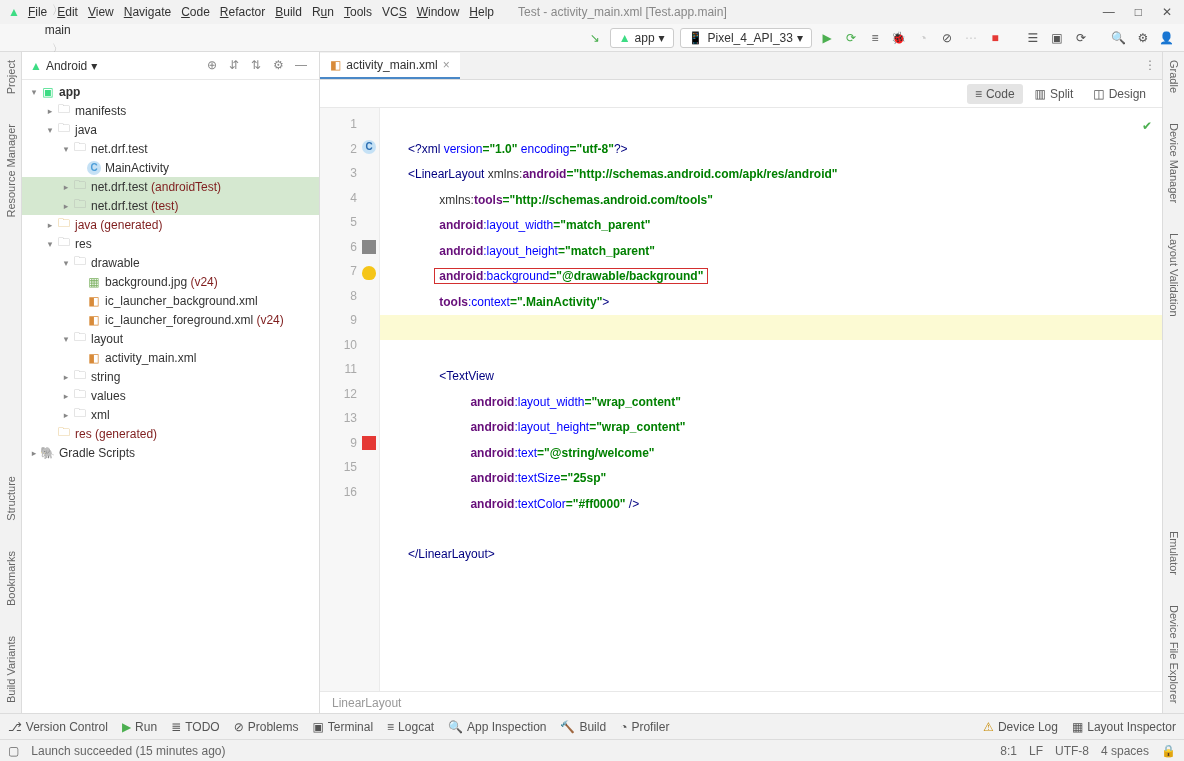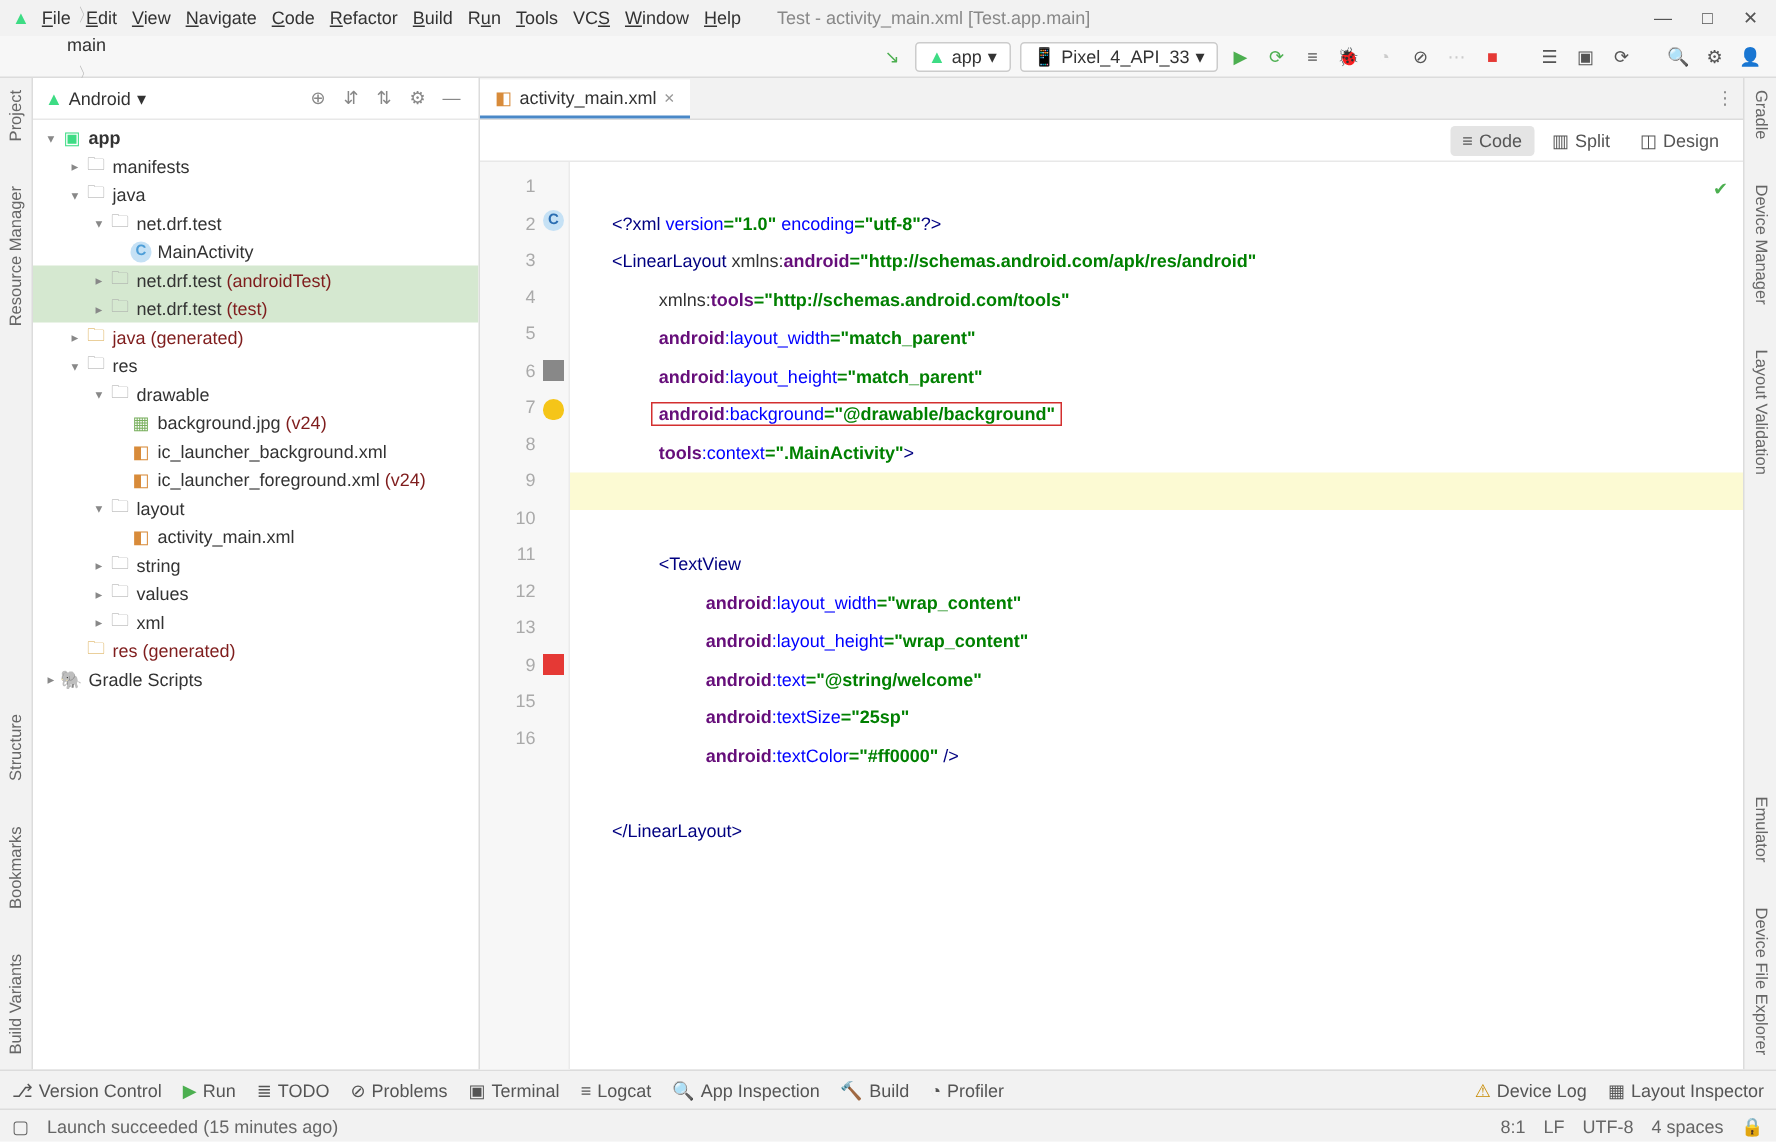--- a/index.html
+++ b/index.html
@@ -320,20 +320,23 @@
     <span class="tag">&lt;TextView</span>
         <span class="attr-ns">android</span><span class="attr-name">:layout_width</span><span class="attr-val">="wrap_content"</span>
         <span class="attr-ns">android</span><span class="attr-name">:layout_height</span><span class="attr-val">="wrap_content"</span>
         <span class="attr-ns">android</span><span class="attr-name">:text</span><span class="attr-val">="@string/welcome"</span>
         <span class="attr-ns">android</span><span class="attr-name">:textSize</span><span class="attr-val">="25sp"</span>
         <span class="attr-ns">android</span><span class="attr-name">:textColor</span><span class="attr-val">="#ff0000"</span><span class="tag"> /&gt;</span>
 
 <span class="tag">&lt;/LinearLayout&gt;</span>
         </div>
       </div>
+      <div class="editor-status">
+        <span>LinearLayout</span>
+      </div>
     </div>
 
     <div class="right-toolstrip">
       <span class="vertical-label" style="transform:none">Gradle</span>
       <span class="vertical-label" style="transform:none">Device Manager</span>
       <span class="vertical-label" style="transform:none">Layout Validation</span>
       <span style="flex:1"></span>
       <span class="vertical-label" style="transform:none">Emulator</span>
       <span class="vertical-label" style="transform:none;margin-bottom:10px">Device File Explorer</span>
     </div>

